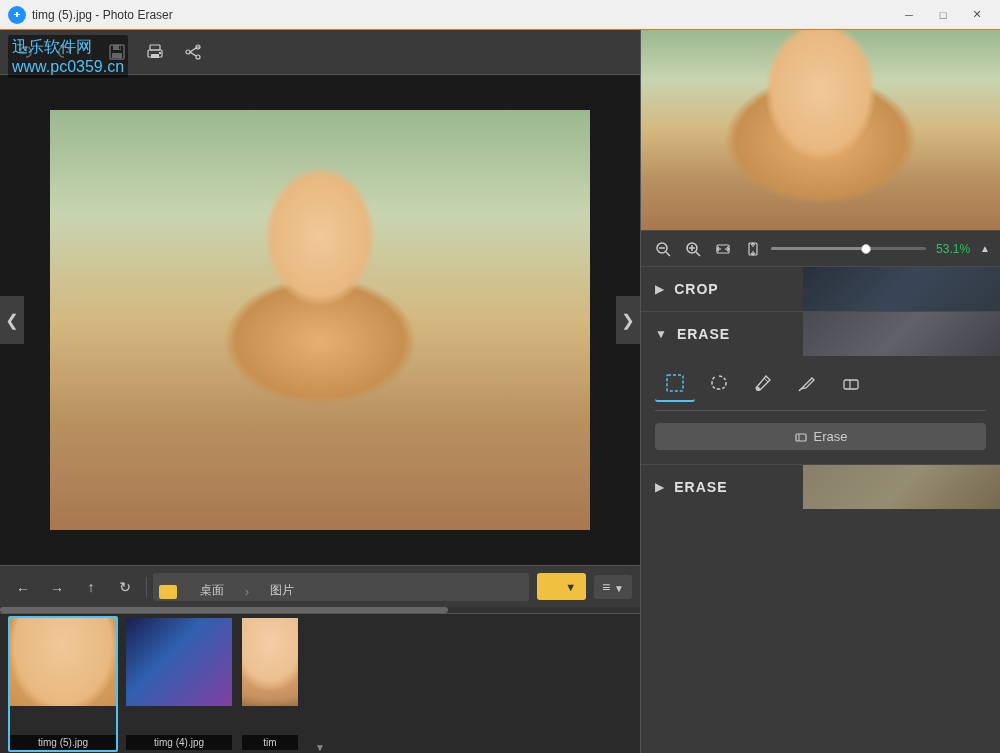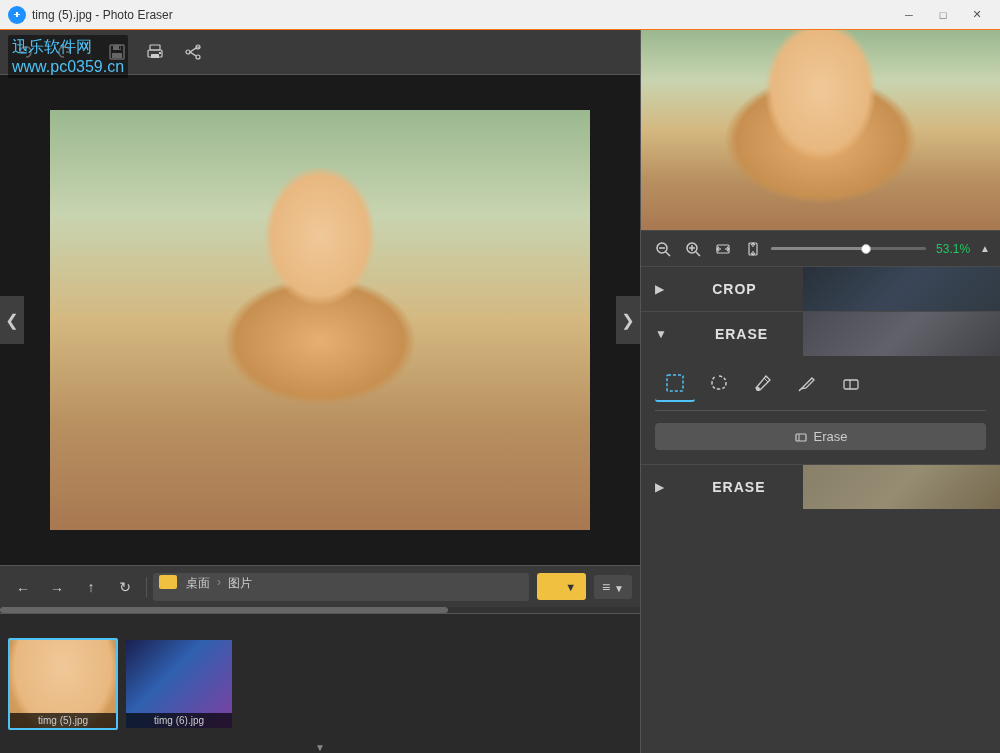--- a/index.html
+++ b/index.html
@@ -71,21 +71,21 @@
       height: 42px; background: #3a3a3a; border-top: 1px solid #555;
       display: flex; align-items: center; padding: 0 8px; gap: 4px;
     }
     .nav-btn {
       width: 30px; height: 30px; display: flex; align-items: center; justify-content: center;
       background: transparent; border: none; cursor: pointer; color: #ccc; font-size: 14px;
       border-radius: 3px;
     }
     .nav-divider { width: 1px; height: 20px; background: #555; margin: 0 2px; }
     .nav-path {
-      display: flex; align-items: flex-start; gap: 3px;
+      display: flex; align-items: flex-end; gap: 17px;
       background: #4a4a4a; border-radius: 3px; padding: 2px 6px;
       color: #ccc; font-size: 12px; flex: 1; height: 28px;
     }
     .nav-folder-icon { width: 18px; height: 14px; background: #f0c040; border-radius: 2px; margin-right: 6px; }
     .nav-star-btn {
       background: #f0c040; border: none; cursor: pointer; border-radius: 3px;
       padding: 4px 10px; color: #333; font-size: 14px; margin-left: 4px;
       display: flex; align-items: center; gap: 4px;
     }
     .nav-filter-btn {
@@ -96,21 +96,21 @@
     
     .filmstrip {
       height: 140px; background: #2a2a2a; border-top: 1px solid #555;
       display: flex; align-items: center; padding: 6px 8px; gap: 6px;
       overflow-x: auto; position: relative;
     }
     .filmstrip::-webkit-scrollbar { height: 4px; }
     .filmstrip::-webkit-scrollbar-track { background: #333; }
     .filmstrip::-webkit-scrollbar-thumb { background: #666; }
     .film-thumb {
-      min-width: 110px; height: 92px; position: relative; cursor: pointer;
+      min-width: 110px; height: 136px; position: relative; cursor: pointer;
       border: 2px solid transparent; border-radius: 2px; overflow: hidden;
       flex-shrink: 0;
     }
     .film-thumb.active { border-color: #4fc3f7; }
     .film-thumb-label {
       position: absolute; bottom: 0; left: 0; right: 0;
       background: rgba(0,0,0,0.7); color: #ccc; font-size: 10px;
       padding: 2px 4px; text-align: center;
     }
     
@@ -164,21 +164,21 @@
     .panel-section {
       border-top: 1px solid #4a4a4a; position: relative; overflow: hidden;
     }
     .panel-section-header {
       height: 44px; display: flex; align-items: center; padding: 0 14px; gap: 10px;
       cursor: pointer; position: relative; overflow: hidden;
     }
     .section-arrow { color: #ccc; font-size: 12px; }
     .section-title {
       color: #e0e0e0; font-size: 14px; font-weight: 600; letter-spacing: 1px;
-      position: relative; z-index: 1; margin-left: 38px;
+      position: relative; z-index: 1;
     }
     .section-img-right {
       position: absolute; right: 0; top: 0; bottom: 0; width: 140px; opacity: 0.6;
     }
 
     
     .crop-section-img {
       background: linear-gradient(135deg, #1a2a3a 0%, #3a5070 50%, #2a3a4a 100%);
     }
     .erase-section-img {
@@ -348,21 +348,27 @@
       <div class="film-thumb active">
         <div class="thumb-container thumb-1">
           <div class="photo-sim photo-sim-portrait" style="width:100%;height:100%;"></div>
         </div>
         <div class="film-thumb-label">timg (5).jpg</div>
       </div>
       <div class="film-thumb">
         <div class="thumb-container thumb-2">
           <div class="photo-sim" style="width:100%;height:100%;background:linear-gradient(135deg,#1a2050 0%,#3060b0 40%,#8040a0 100%);"></div>
         </div>
-        <div class="film-thumb-label">timg (6).jpg</div>
+        <div class="film-thumb-label">timg (4).jpg</div>
+      </div>
+      <div class="film-thumb" style="min-width:60px;">
+        <div class="thumb-container thumb-5" style="width:100%;">
+          <div class="photo-sim photo-sim-portrait2" style="width:100%;height:100%;"></div>
+        </div>
+        <div class="film-thumb-label">tim</div>
       </div>
       <div class="filmstrip-scroll-down">▼</div>
     </div>
 
   </div>
 
   <div class="right-panel">
 
     <div class="preview-img-container">
       <div class="preview-img photo-sim photo-sim-portrait"></div>

